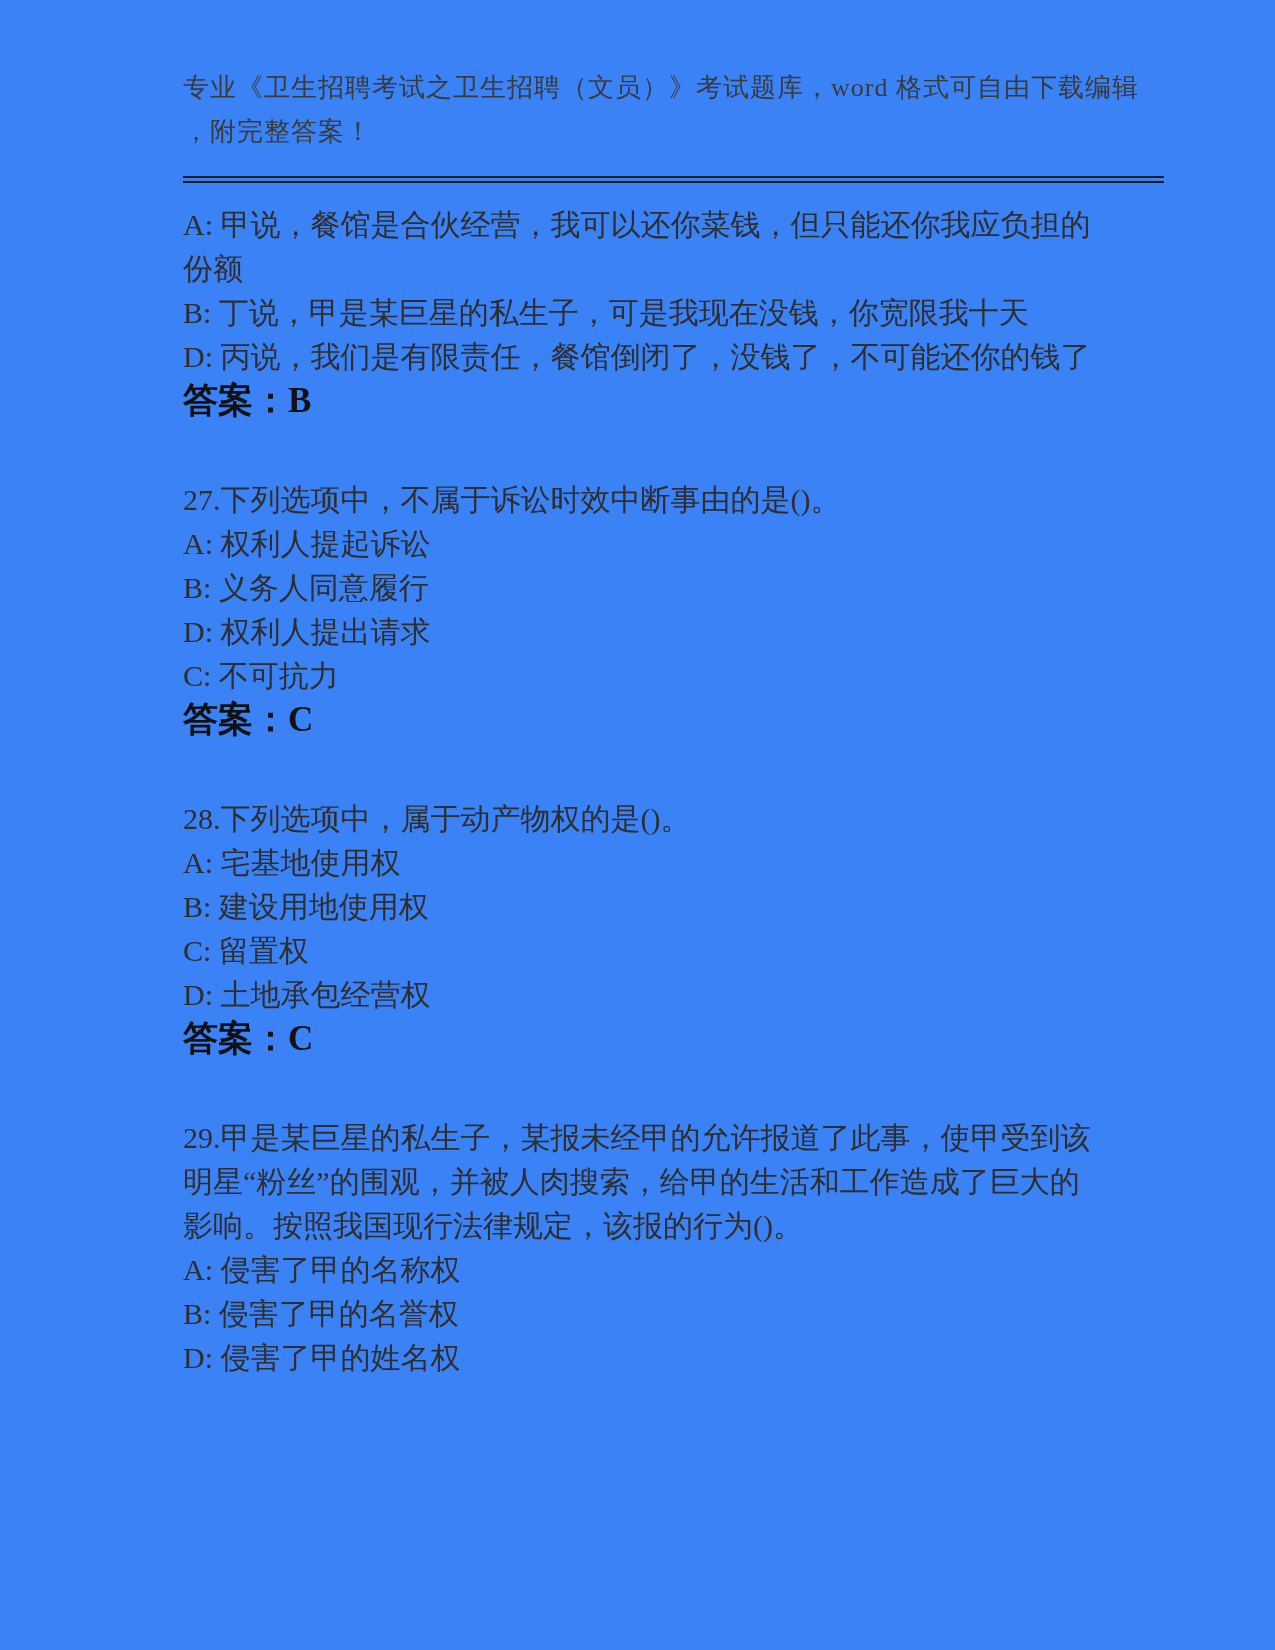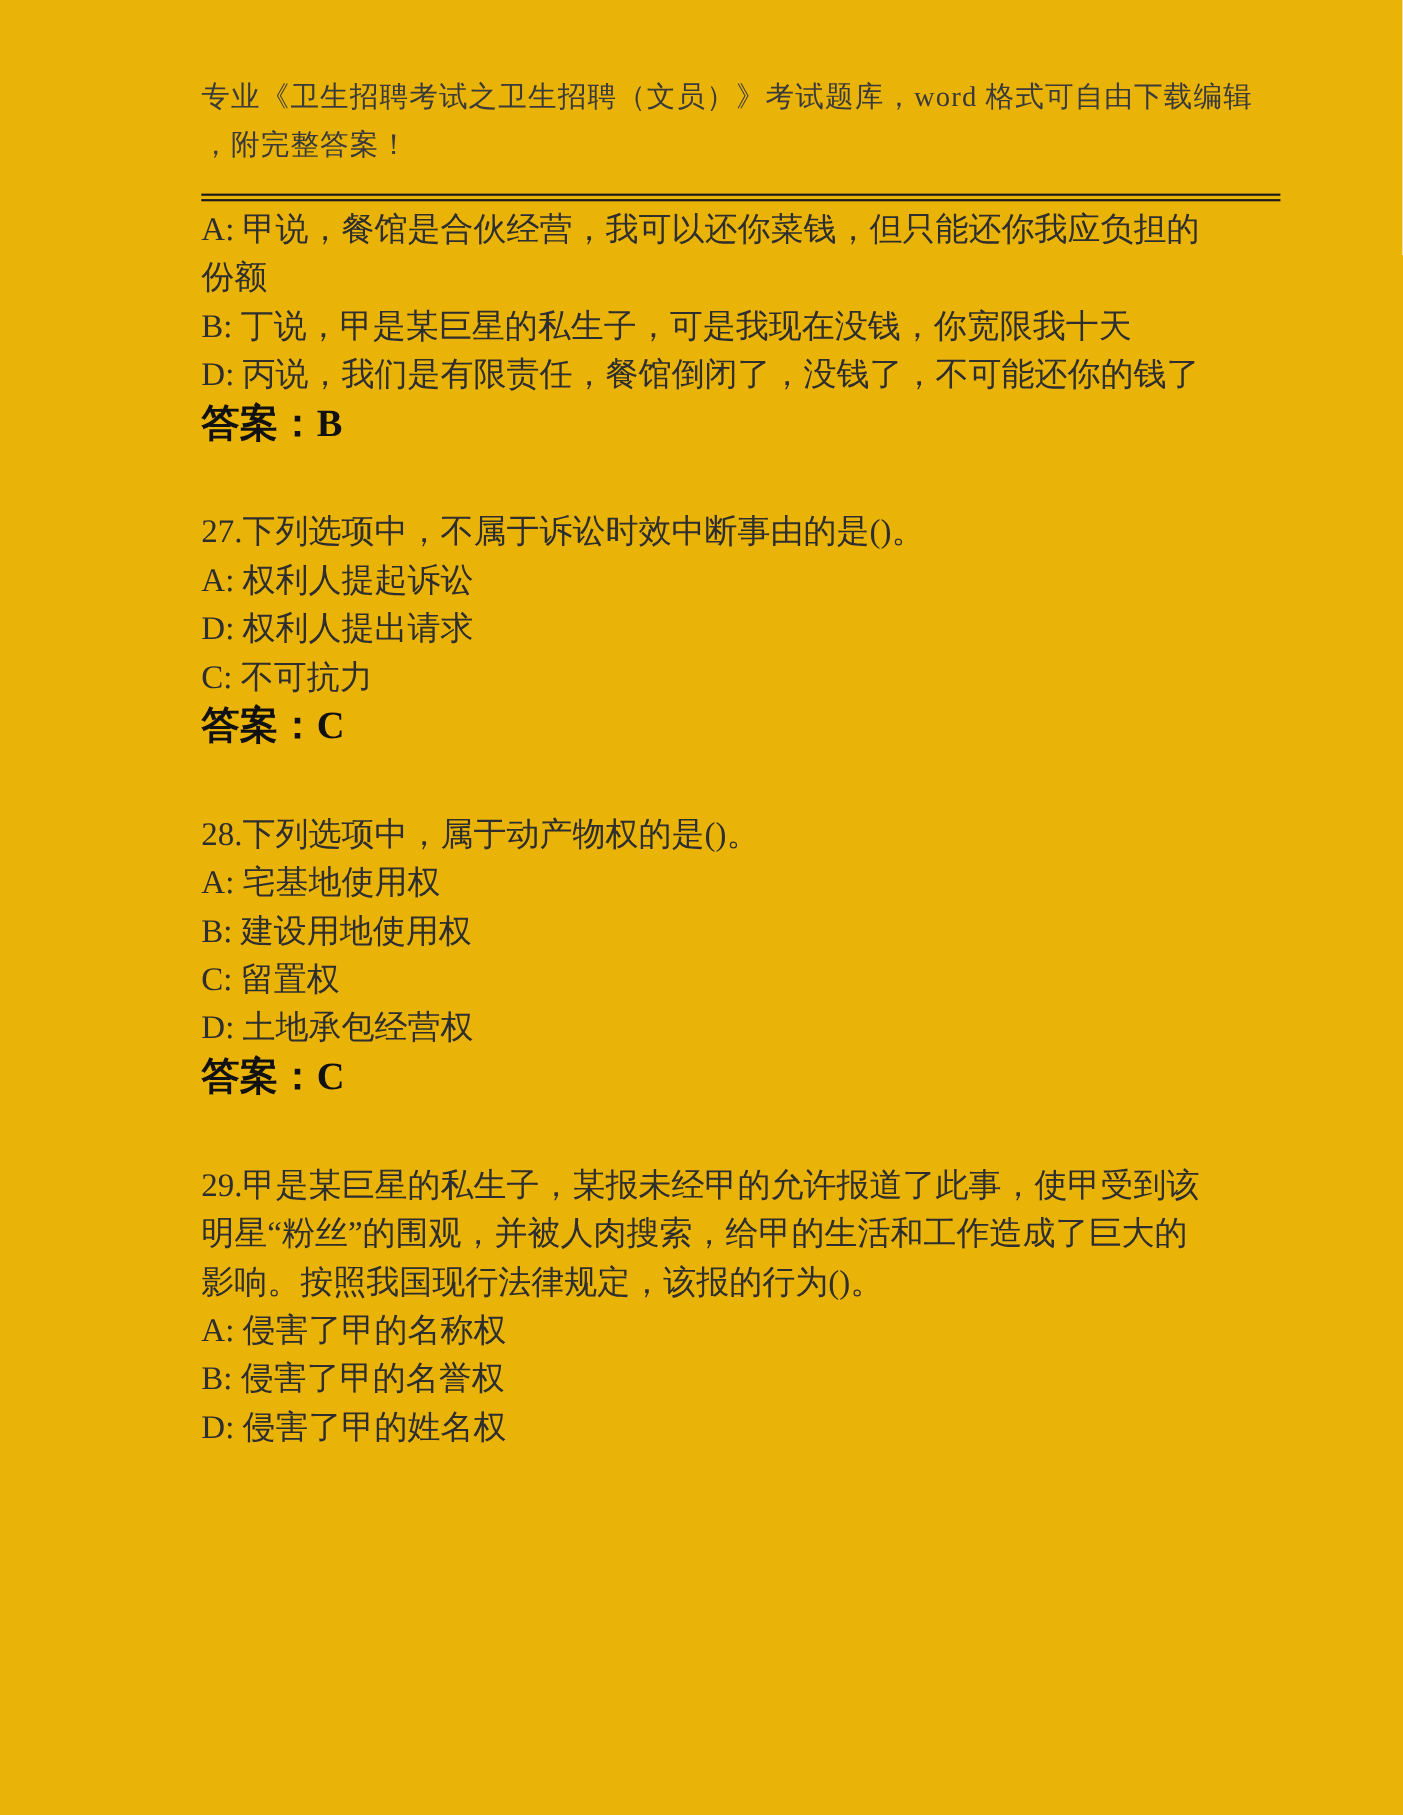--- a/index.html
+++ b/index.html
@@ -4,21 +4,21 @@
 <style>
   html, body {
     margin: 0;
     padding: 0;
     background: #ffffff;
   }
   .page {
     position: relative;
     width: 1275px;
     height: 1650px;
-    background: #eab308;
+    background: #3b82f6;
     box-sizing: border-box;
     padding: 66px 172px 0 183px;
     font-family: "Liberation Serif", "DejaVu Serif", serif;
     color: #2e2e2e;
     overflow: hidden;
   }
   .header-line {
     font-size: 26px;
     line-height: 44px;
     letter-spacing: 1px;
@@ -32,21 +32,21 @@
     border-top: 2px solid #1c1c1c;
     border-bottom: 2px solid #1c1c1c;
   }
   .question {
     margin-top: 55px;
     font-size: 30px;
     line-height: 44px;
     letter-spacing: 0;
   }
   .question.first {
-    margin-top: 4px;
+    margin-top: 20px;
   }
   .question p {
     margin: 0;
     word-break: break-word;
   }
   .stem, .option {
     color: #2e2e2e;
   }
   .answer {
     font-family: Liberation Serif, serif;
@@ -69,20 +69,21 @@
   <div class="question first">
     <p class="option">A: 甲说，餐馆是合伙经营，我可以还你菜钱，但只能还你我应负担的份额</p>
     <p class="option">B: 丁说，甲是某巨星的私生子，可是我现在没钱，你宽限我十天</p>
     <p class="option">D: 丙说，我们是有限责任，餐馆倒闭了，没钱了，不可能还你的钱了</p>
     <p class="answer">答案：B</p>
   </div>
 
   <div class="question">
     <p class="stem">27.下列选项中，不属于诉讼时效中断事由的是()。</p>
     <p class="option">A: 权利人提起诉讼</p>
+    <p class="option">B: 义务人同意履行</p>
     <p class="option">D: 权利人提出请求</p>
     <p class="option">C: 不可抗力</p>
     <p class="answer">答案：C</p>
   </div>
 
   <div class="question">
     <p class="stem">28.下列选项中，属于动产物权的是()。</p>
     <p class="option">A: 宅基地使用权</p>
     <p class="option">B: 建设用地使用权</p>
     <p class="option">C: 留置权</p>

